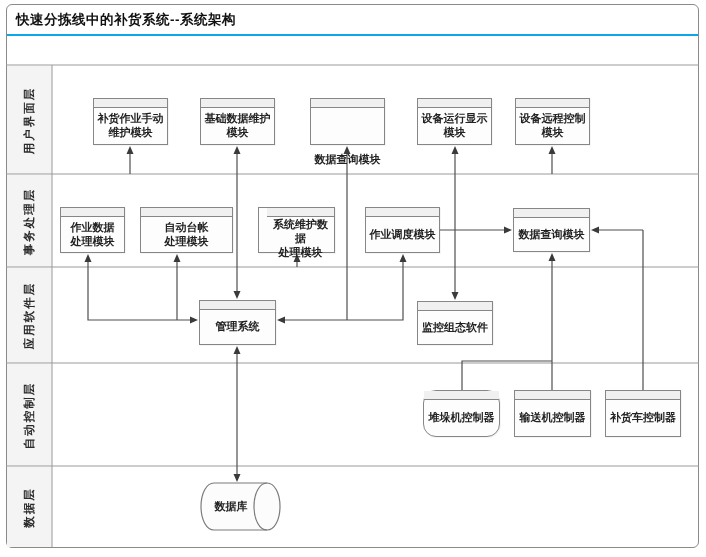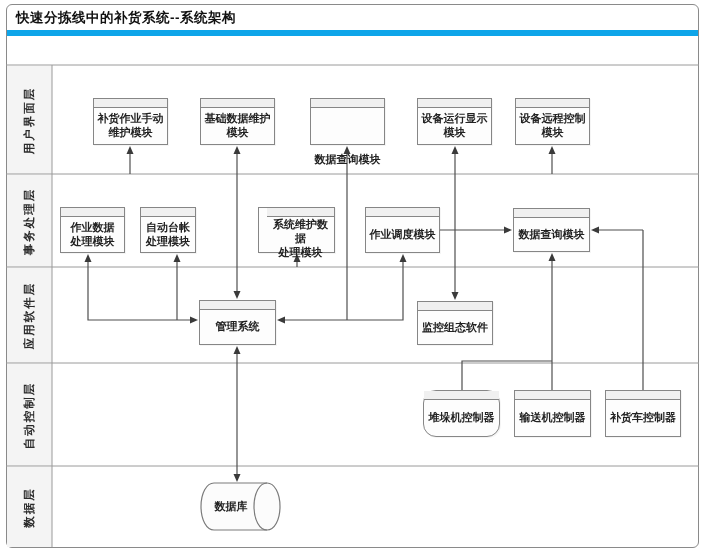--- a/index.html
+++ b/index.html
@@ -6,21 +6,21 @@
   #stage{
     position:relative;width:706px;height:557px;background:#fff;overflow:hidden;
     font-family:"Liberation Sans",sans-serif;color:#1c1c1c;
   }
   #frame{
     position:absolute;left:6px;top:4px;width:693px;height:544px;
     border:1px solid #8a8a8a;border-radius:6px;background:#fff;box-sizing:border-box;
   }
   #titlebar{
     position:absolute;left:7px;top:5px;width:691px;height:31px;
-    border-bottom:6px solid #0ea5e9;display:flex;align-items:center;
+    border-bottom:2px solid #0ea5e9;display:flex;align-items:center;
     padding-left:9px;box-sizing:border-box;border-top-left-radius:6px;border-top-right-radius:6px;
   }
   #titlebar .t{font-size:13.5px;font-weight:bold;color:#111;letter-spacing:0.5px;}
   .laycell{
     position:absolute;left:7px;width:45px;background:#f4f4f4;
     display:flex;align-items:center;justify-content:center;
   }
   .laycell .v{
     transform:rotate(-90deg);white-space:nowrap;font-size:11.5px;font-weight:bold;
     color:#2a2a2a;letter-spacing:2px;
@@ -148,21 +148,21 @@
     <div class="hdr"></div>
     <div class="lbl">设备远程控制
 模块</div>
   </div>
 
   <div class="node" style="left:60px;top:207px;width:65px;height:46px;">
     <div class="hdr"></div>
     <div class="lbl">作业数据
 处理模块</div>
   </div>
-  <div class="node" style="left:140px;top:207px;width:56px;height:46px;">
+  <div class="node" style="left:140px;top:207px;width:93px;height:46px;">
     <div class="hdr"></div>
     <div class="lbl">自动台帐
 处理模块</div>
   </div>
   <div class="node" style="left:258px;top:207px;width:77px;height:46px;padding-left:8px;">
     <div class="hdr"></div>
     <div class="lbl">系统维护数据
 处理模块</div>
   </div>
   <div class="node" style="left:365px;top:207px;width:75px;height:46px;">

